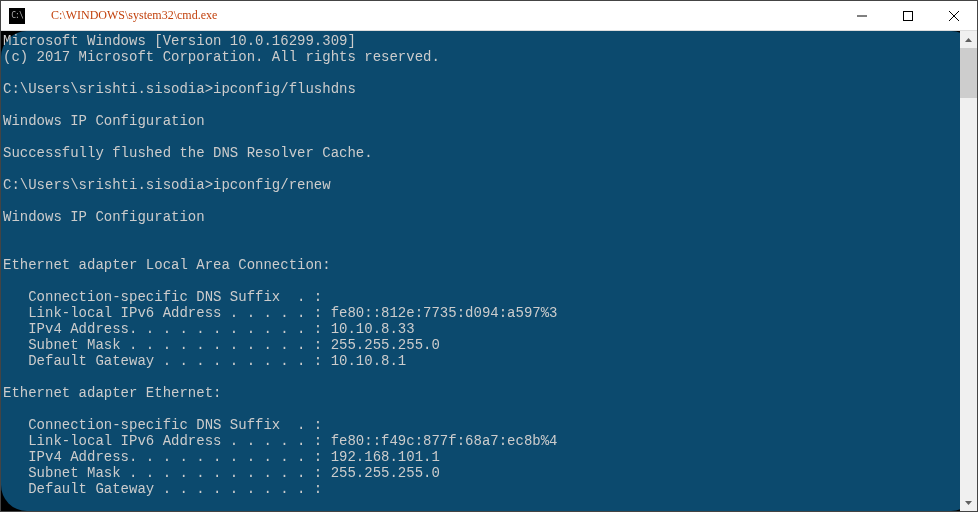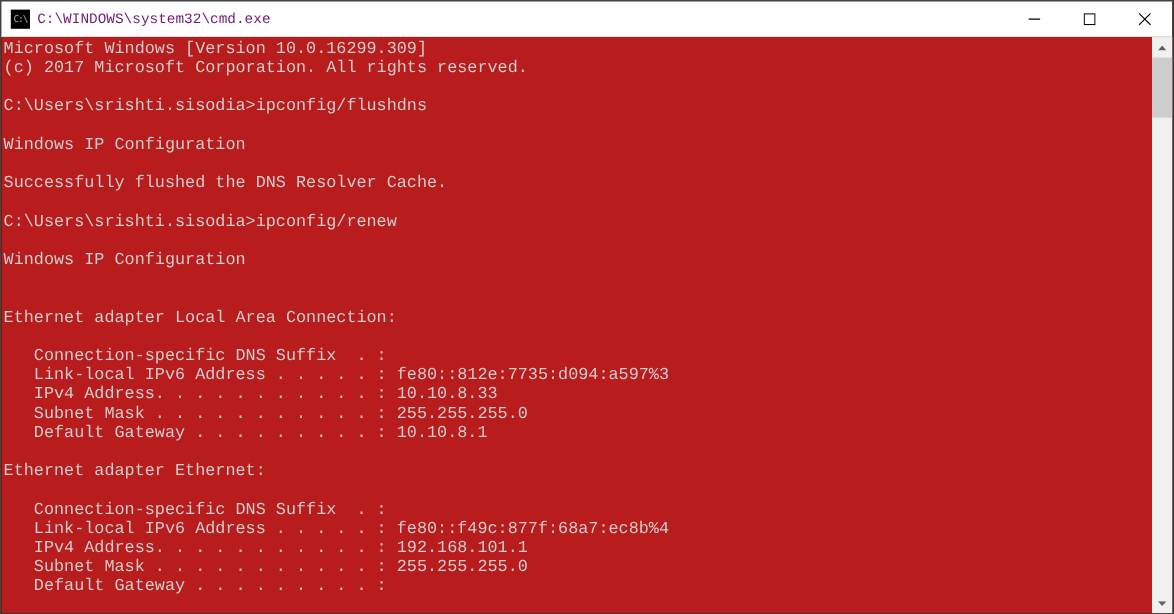--- a/index.html
+++ b/index.html
@@ -28,43 +28,45 @@
       align-items: center;
       justify-content: center;
     }
     .titlebar-icon-inner {
       color: #aaa;
       font-size: 8px;
       font-family: Consolas, monospace;
       letter-spacing: -1px;
     }
     .titlebar-text {
-      font-family: Liberation Mono, monospace;
+      font-family: Liberation Serif, serif;
       font-size: 12px;
-      color: #701a75;
+      color: #c2410c;
       flex: 1;
+      margin-left: 20px;
     }
     .window-controls {
       display: flex;
       height: 100%;
     }
     .window-btn {
       width: 46px;
       height: 100%;
       display: flex;
       align-items: center;
       justify-content: center;
       font-family: "Segoe UI", sans-serif;
       color: #000;
     }
     .window-btn svg { display: block; }
     .terminal-body {
       display: flex;
       height: calc(100% - 30px);
-      background: #b91c1c;
+      background: #0c4a6e;
+      border-radius: 26px;
     }
     .terminal-content {
       flex: 1;
       padding: 2px 0 0 2px;
       color: #ccc;
       font-size: 14px;
       line-height: 16px;
       white-space: pre;
       font-family: Consolas, "Courier New", monospace;
       overflow: hidden;

